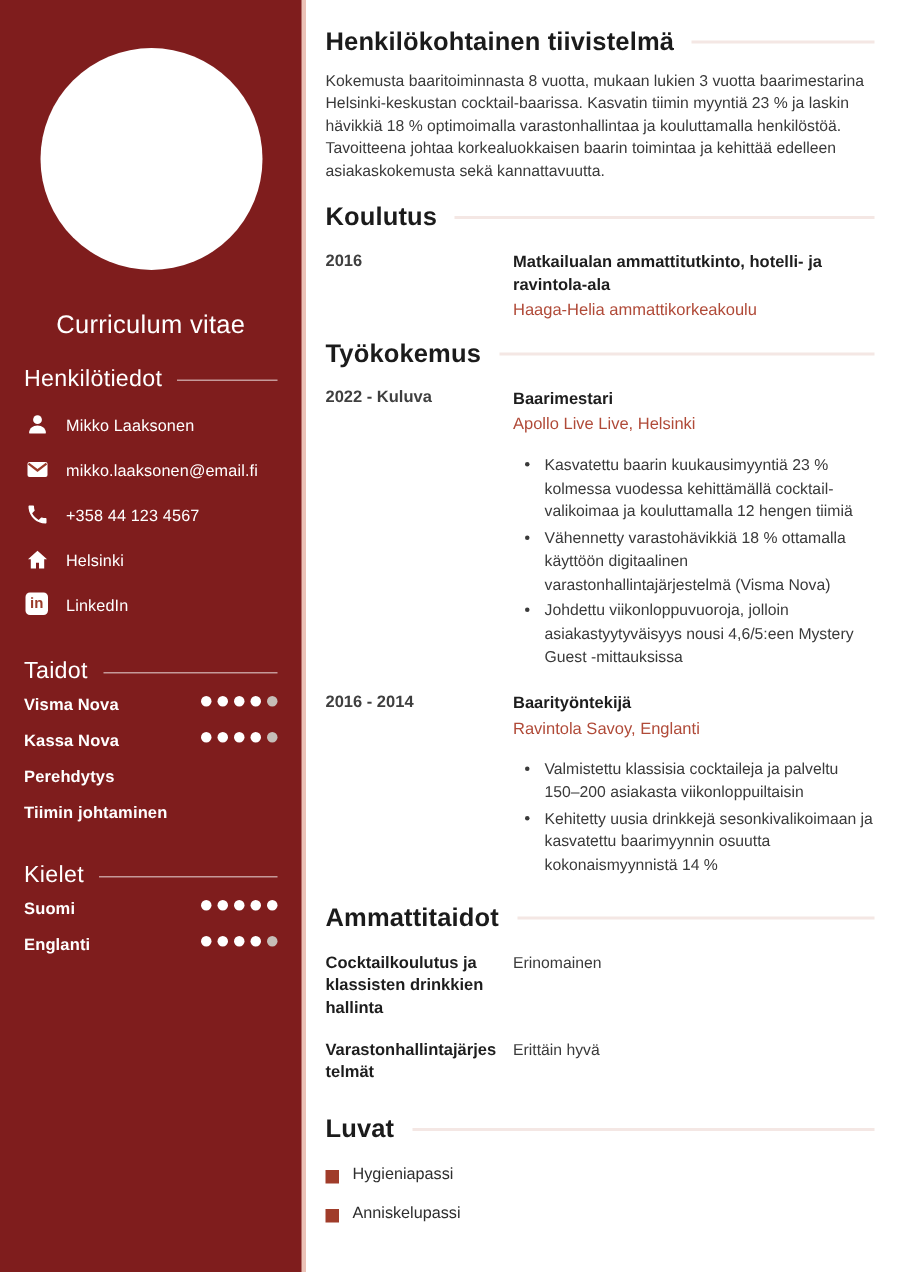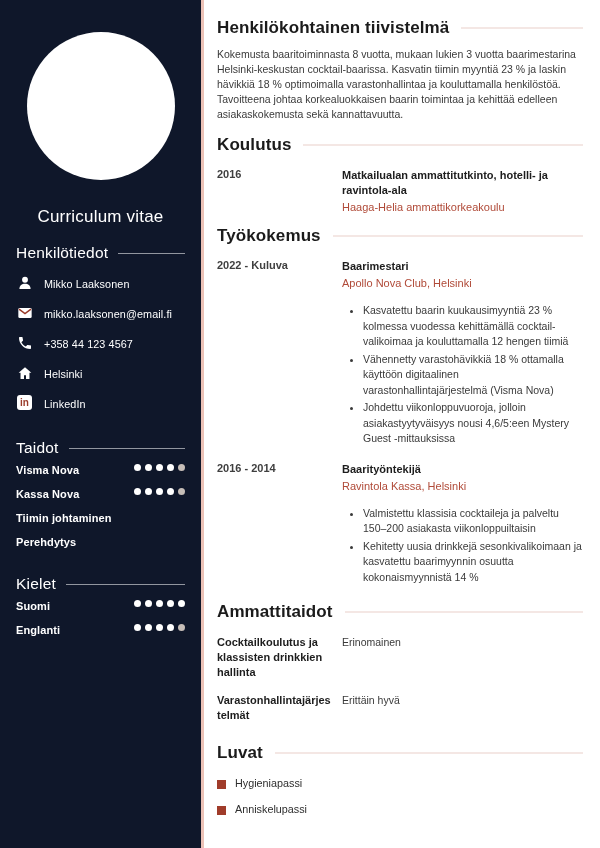--- a/index.html
+++ b/index.html
@@ -3,21 +3,21 @@
 <meta charset="utf-8">
 <style>
   * { margin:0; padding:0; box-sizing:border-box; }
   html,body { width:600px; background:#fff; }
   body { font-family:"Liberation Sans", sans-serif; }
   .page { position:relative; width:600px; height:848px; background:#fff; overflow:hidden; }
 
   
   .sidebar {
     position:absolute; left:0; top:0; bottom:0; width:204px;
-    background:#0f172a; border-right:3px solid #ecc2b7;
+    background:#7f1d1d; border-right:3px solid #ecc2b7;
     color:#fff; padding:0 16px;
   }
   .photo {
     width:148px; height:148px; border-radius:50%;
     background:#fff; margin:32px auto 0;
   }
   .cv-title { margin-top:27px; text-align:center; font-size:17px; font-weight:400; letter-spacing:.2px; }
   .side-heading {
     display:flex; align-items:center; gap:10px;
     font-size:15.5px; font-weight:400; letter-spacing:.2px;
@@ -156,25 +156,25 @@
       <span class="lbl">Kassa Nova</span>
       <span class="dots">
           <span class="dot filled"></span>
           <span class="dot filled"></span>
           <span class="dot filled"></span>
           <span class="dot filled"></span>
           <span class="dot"></span>
         </span>
     </div>
     <div class="rate-row">
+      <span class="lbl">Perehdytys</span>
+      <span class="dots"></span>
+    </div>
+    <div class="rate-row">
       <span class="lbl">Tiimin johtaminen</span>
-      <span class="dots"></span>
-    </div>
-    <div class="rate-row">
-      <span class="lbl">Perehdytys</span>
       <span class="dots"></span>
     </div>
 
     <div class="side-heading heading-langs">
       <span>Kielet</span>
       <span class="rule"></span>
     </div>
 
     <div class="rate-row">
       <span class="lbl">Suomi</span>
@@ -220,34 +220,34 @@
 
     <div class="section-heading h-exp">
       <span>Työkokemus</span>
       <span class="rule"></span>
     </div>
 
     <div class="entry">
       <div class="period">2022 - Kuluva</div>
       <div>
         <div class="etitle">Baarimestari</div>
-        <div class="org">Apollo Nova Club, Helsinki</div>
+        <div class="org">Apollo Live Live, Helsinki</div>
         <ul class="bullets">
           <li>Kasvatettu baarin kuukausimyyntiä 23 % kolmessa vuodessa kehittämällä cocktail-valikoimaa ja kouluttamalla 12 hengen tiimiä</li>
           <li>Vähennetty varastohävikkiä 18 % ottamalla käyttöön digitaalinen varastonhallintajärjestelmä (Visma Nova)</li>
           <li>Johdettu viikonloppuvuoroja, jolloin asiakastyytyväisyys nousi 4,6/5:een Mystery Guest -mittauksissa</li>
         </ul>
       </div>
     </div>
 
     <div class="entry">
       <div class="period">2016 - 2014</div>
       <div>
         <div class="etitle">Baarityöntekijä</div>
-        <div class="org">Ravintola Kassa, Helsinki</div>
+        <div class="org">Ravintola Savoy, Englanti</div>
         <ul class="bullets">
           <li>Valmistettu klassisia cocktaileja ja palveltu 150–200 asiakasta viikonloppuiltaisin</li>
           <li>Kehitetty uusia drinkkejä sesonkivalikoimaan ja kasvatettu baarimyynnin osuutta kokonaismyynnistä 14 %</li>
         </ul>
       </div>
     </div>
 
     <div class="section-heading h-pro">
       <span>Ammattitaidot</span>
       <span class="rule"></span>

